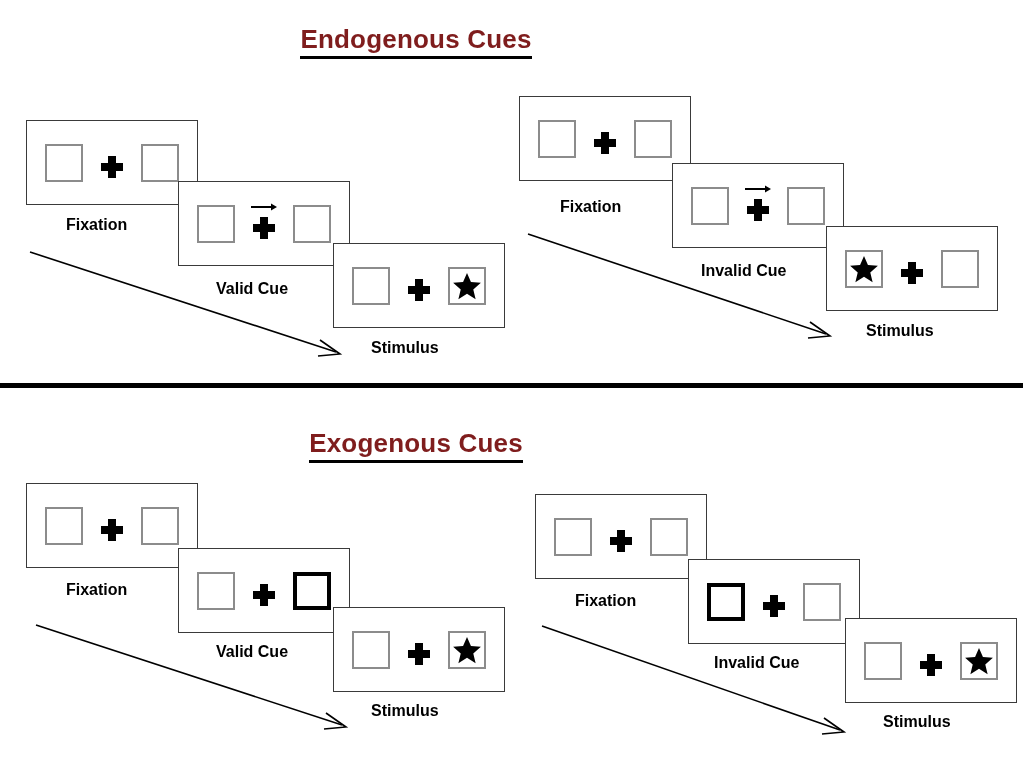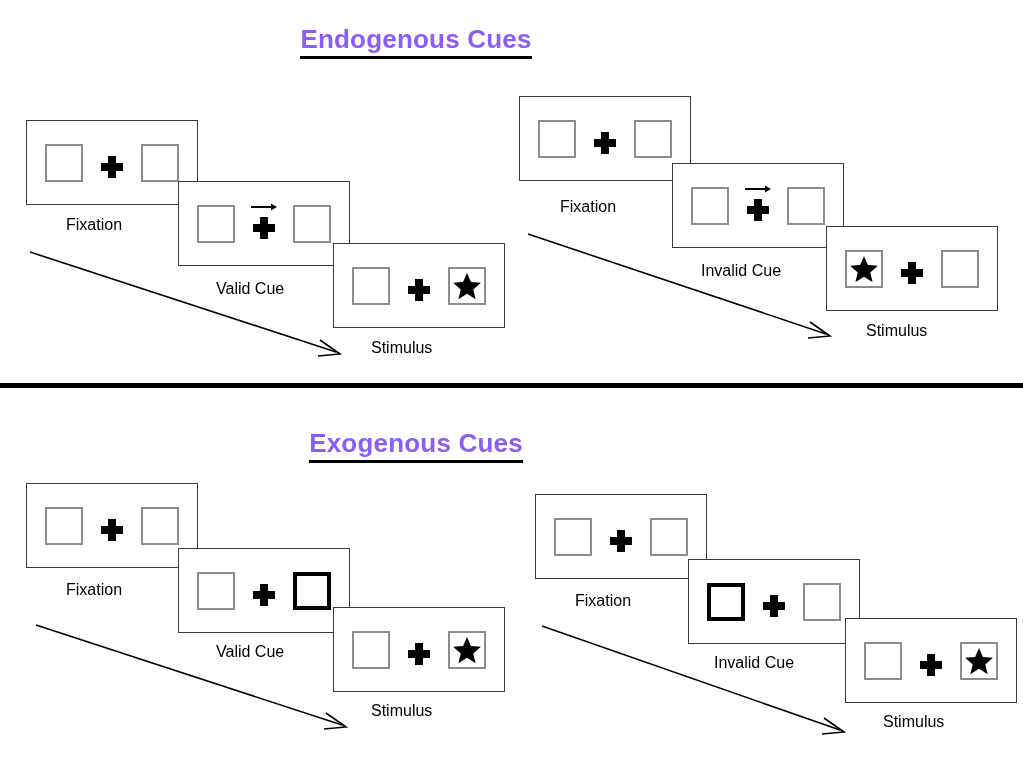--- a/index.html
+++ b/index.html
@@ -18,21 +18,21 @@
   }
 
   
   .section-title {
     position: absolute;
     width: 832px;
     text-align: center;
     font-size: 26px;
     font-weight: bold;
     letter-spacing: 0.2px;
-    color: #8b5cf6;
+    color: #7f1d1d;
   }
   .section-title > span {
     display: inline-block;
     border-bottom: 3px solid #000000;
     padding-bottom: 1px;
   }
 
   
   .divider {
     position: absolute;
@@ -128,21 +128,21 @@
   .star {
     width: 30px;
     height: 30px;
     display: block;
   }
 
   
   .caption {
     position: absolute;
     font-size: 16px;
-    font-weight: normal;
+    font-weight: bold;
     white-space: nowrap;
     color: #000000;
   }
 
   
   .flow-arrow {
     position: absolute;
     pointer-events: none;
   }
 </style>

